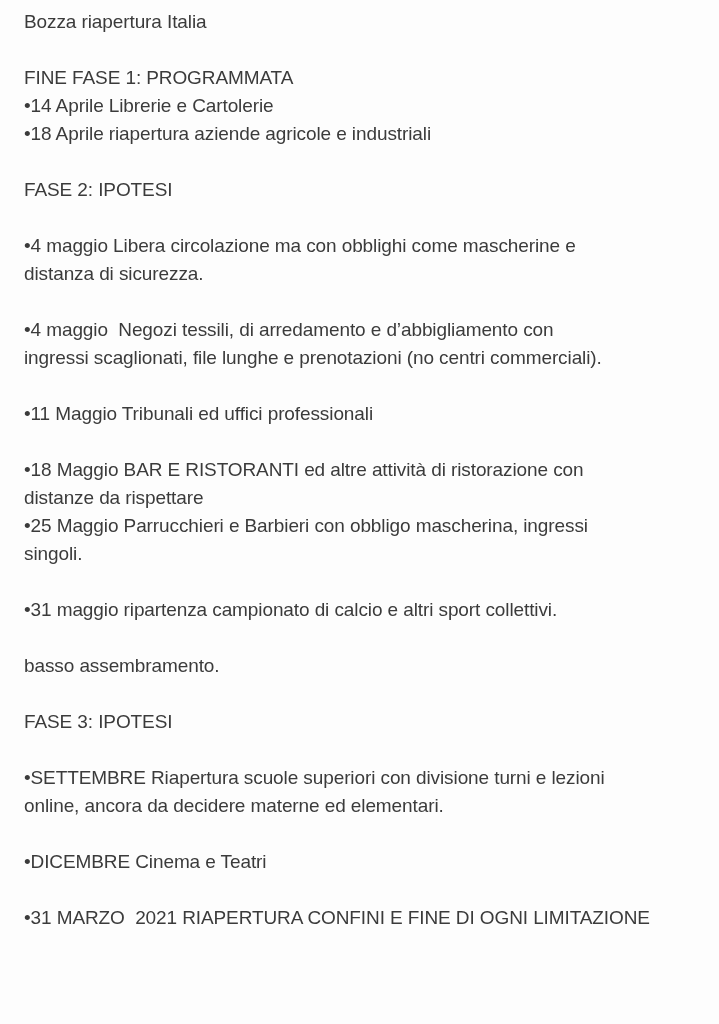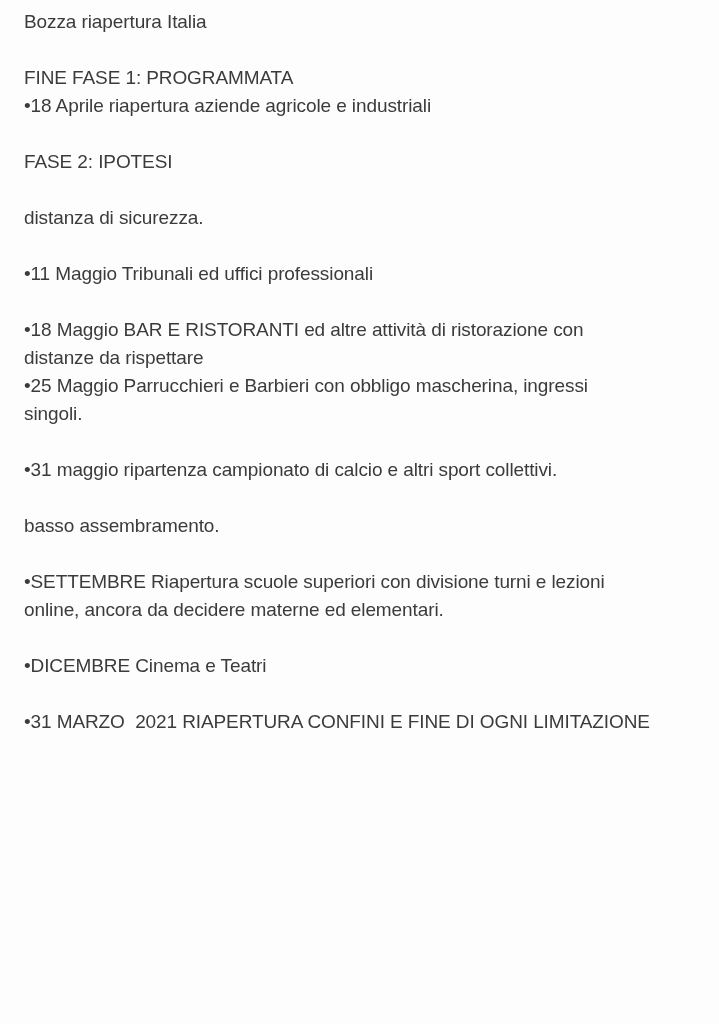--- a/index.html
+++ b/index.html
@@ -39,51 +39,60 @@
 <body>
 
 <div class="doc">
 
   <div class="para">
     <div class="line">Bozza riapertura Italia</div>
   </div>
 
   <div class="para">
     <div class="line">FINE FASE 1: PROGRAMMATA</div>
+    <div class="line">•14 Aprile Librerie e Cartolerie</div>
     <div class="line">•18 Aprile riapertura aziende agricole e industriali</div>
   </div>
 
   <div class="para">
     <div class="line">FASE 2: IPOTESI</div>
   </div>
 
   <div class="para">
+    <div class="line">•4 maggio Libera circolazione ma con obblighi come mascherine e</div>
     <div class="line">distanza di sicurezza.</div>
   </div>
 
+  <div class="para">
+    <div class="line">•4 maggio  Negozi tessili, di arredamento e d’abbigliamento con</div>
+    <div class="line">ingressi scaglionati, file lunghe e prenotazioni (no centri commerciali).</div>
+  </div>
 
   <div class="para">
     <div class="line">•11 Maggio Tribunali ed uffici professionali</div>
   </div>
 
   <div class="para">
     <div class="line">•18 Maggio BAR E RISTORANTI ed altre attività di ristorazione con</div>
     <div class="line">distanze da rispettare</div>
     <div class="line">•25 Maggio Parrucchieri e Barbieri con obbligo mascherina, ingressi</div>
     <div class="line">singoli.</div>
   </div>
 
   <div class="para">
     <div class="line">•31 maggio ripartenza campionato di calcio e altri sport collettivi.</div>
   </div>
 
   <div class="para">
     <div class="line">basso assembramento.</div>
   </div>
 
+  <div class="para">
+    <div class="line">FASE 3: IPOTESI</div>
+  </div>
 
   <div class="para">
     <div class="line">•SETTEMBRE Riapertura scuole superiori con divisione turni e lezioni</div>
     <div class="line">online, ancora da decidere materne ed elementari.</div>
   </div>
 
   <div class="para">
     <div class="line">•DICEMBRE Cinema e Teatri</div>
   </div>
 

